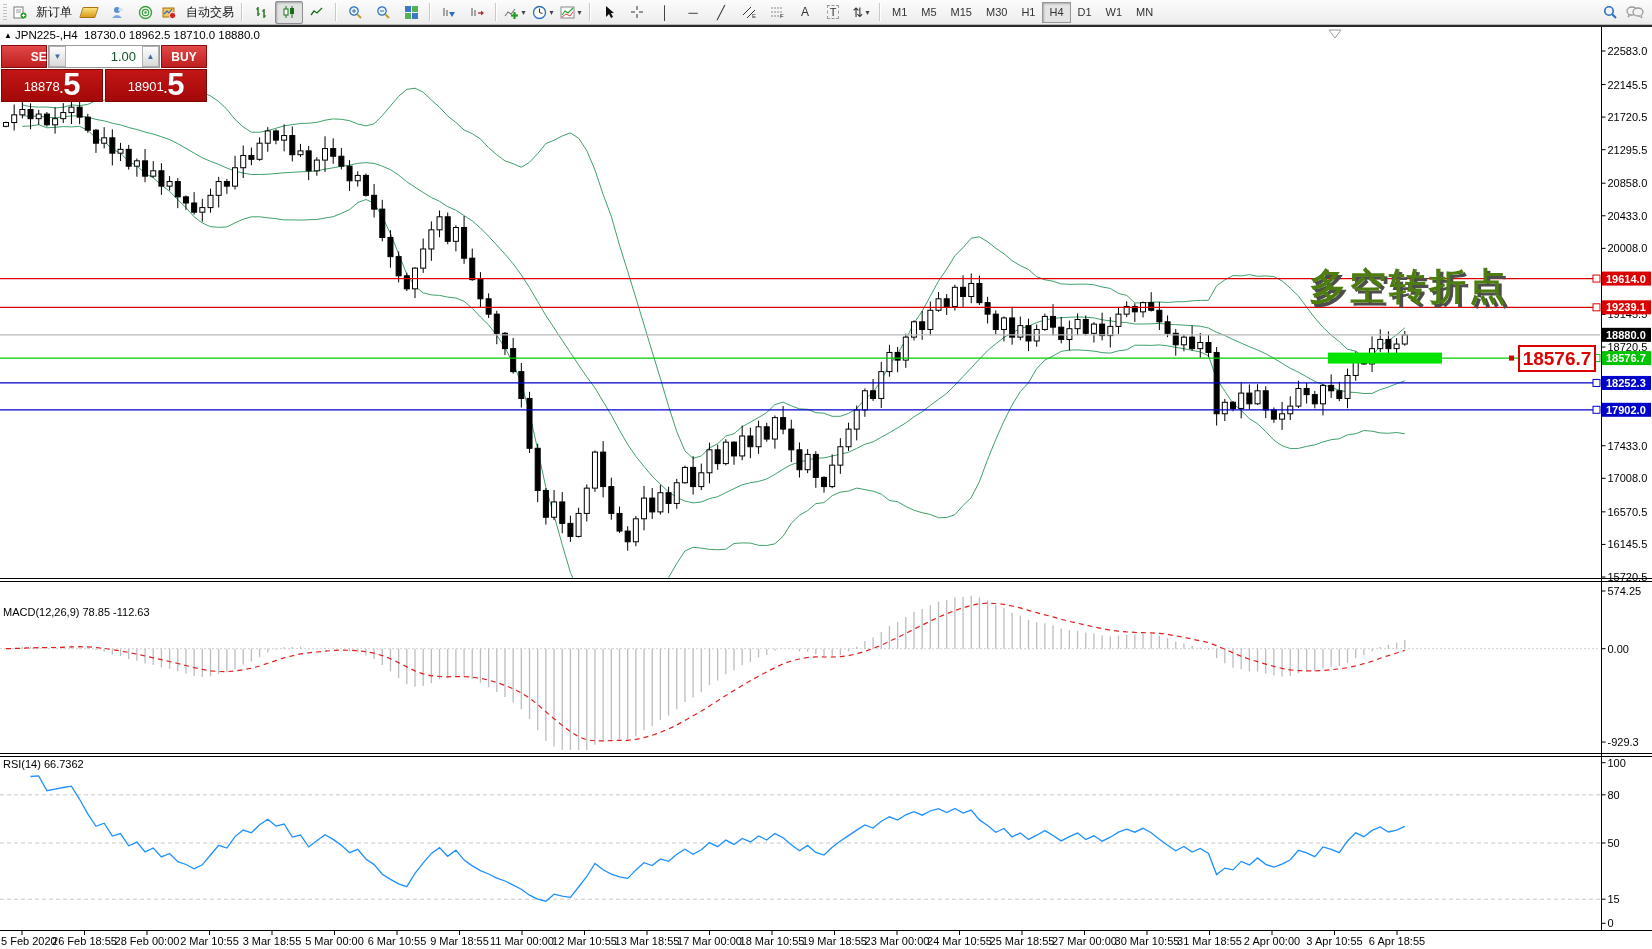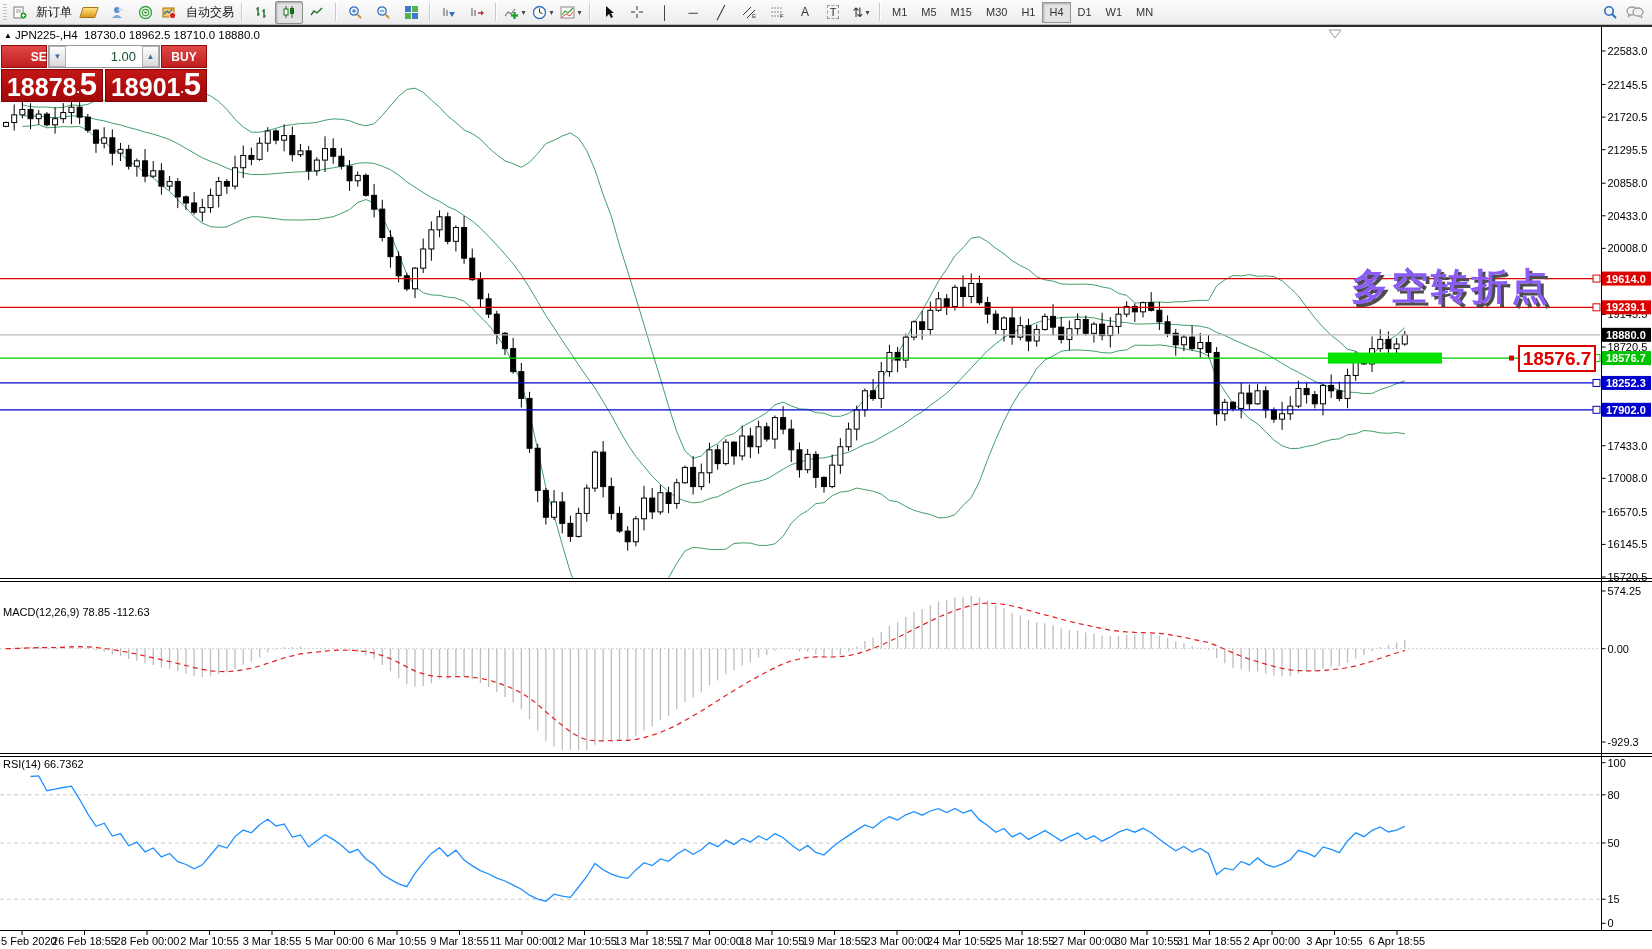--- a/index.html
+++ b/index.html
@@ -22,40 +22,40 @@
   .tf.active{border:1px solid #979797;background:#e4e4e4;box-shadow:inset 1px 1px 2px rgba(0,0,0,.25);}
   .right-icons{margin-left:auto;display:flex;align-items:center;margin-right:8px;gap:8px;}
   .glyph{font-size:13px;color:#333;}
   .gold{display:inline-block;width:14px;height:9px;background:linear-gradient(#ffe27a,#d99b1f);
         transform:skewX(-18deg);border:1px solid #a8740f;border-radius:1px;}
   
   .collapse{position:absolute;left:4px;top:31px;font-size:8px;color:#000;z-index:20;}
   .chart-title{position:absolute;left:15px;top:29px;font-size:11.5px;color:#000;z-index:20;white-space:pre;}
   .mlabel{position:absolute;left:3px;top:606px;font-size:11px;color:#000;z-index:20;}
   .rlabel{position:absolute;left:3px;top:758px;font-size:11px;color:#000;z-index:20;}
-  .annotation{position:absolute;left:1351px;top:262px;font-size:37px;font-weight:bold;
-              color:#8b5cf6;text-shadow:3px 3px 0 #4d4d4d;letter-spacing:3px;z-index:22;white-space:nowrap;}
+  .annotation{position:absolute;left:1309px;top:262px;font-size:37px;font-weight:bold;
+              color:#4d7c0f;text-shadow:3px 3px 0 #4d4d4d;letter-spacing:3px;z-index:22;white-space:nowrap;}
   .flabel{position:absolute;left:1518px;top:345px;width:74px;height:23px;border:2px solid #dd0000;
           background:#fff;color:#dd0000;font-size:19px;font-weight:bold;display:flex;
           align-items:center;justify-content:center;z-index:22;}
   
   .ocw{position:absolute;left:1px;top:45px;width:207px;z-index:25;}
   .ocw-row1{display:flex;height:23px;gap:1px;}
   .btn-red{background:linear-gradient(#e04848,#c01f1f);color:#fff;font-size:12px;font-weight:bold;
            display:flex;align-items:center;justify-content:center;border:1px solid #8d0b0b;box-sizing:border-box;}
   .sell{width:45px;padding-left:44px;} .buy{width:46px;}
   .spinner{width:112px;display:flex;border:1px solid #9a9a9a;box-sizing:border-box;background:#fff;}
   .spin-btn{width:17px;display:flex;align-items:center;justify-content:center;font-size:8px;color:#3b6ea5;
             background:linear-gradient(#fdfdfd,#d9d9d9);border:1px solid #b0b0b0;box-sizing:border-box;}
   .vol{flex:1;display:flex;align-items:center;justify-content:flex-end;padding-right:6px;
        font-size:13px;color:#14532d;background:#fff;}
   .ocw-row2{display:flex;height:33px;gap:2px;margin-top:1px;}
   .price-box{width:102px;background:linear-gradient(#c21616,#a30808);color:#fff;display:flex;
              align-items:flex-end;justify-content:center;border:1px solid #7c0606;box-sizing:border-box;padding-bottom:1px;}
-  .p-main{font-size:25px;font-weight:bold;line-height:26px;text-align:center;}
+  .p-main{font-size:13px;font-weight:normal;line-height:26px;text-align:center;}
   .p-dot{font-size:12px;font-weight:bold;line-height:22px;}
   .p-big{font-size:31px;font-weight:bold;line-height:31px;}
   svg text{font-family:"Liberation Sans",sans-serif;}
   .micon{display:block;}
 </style>
 </head>
 <body>
 
 <div class="app">
 

